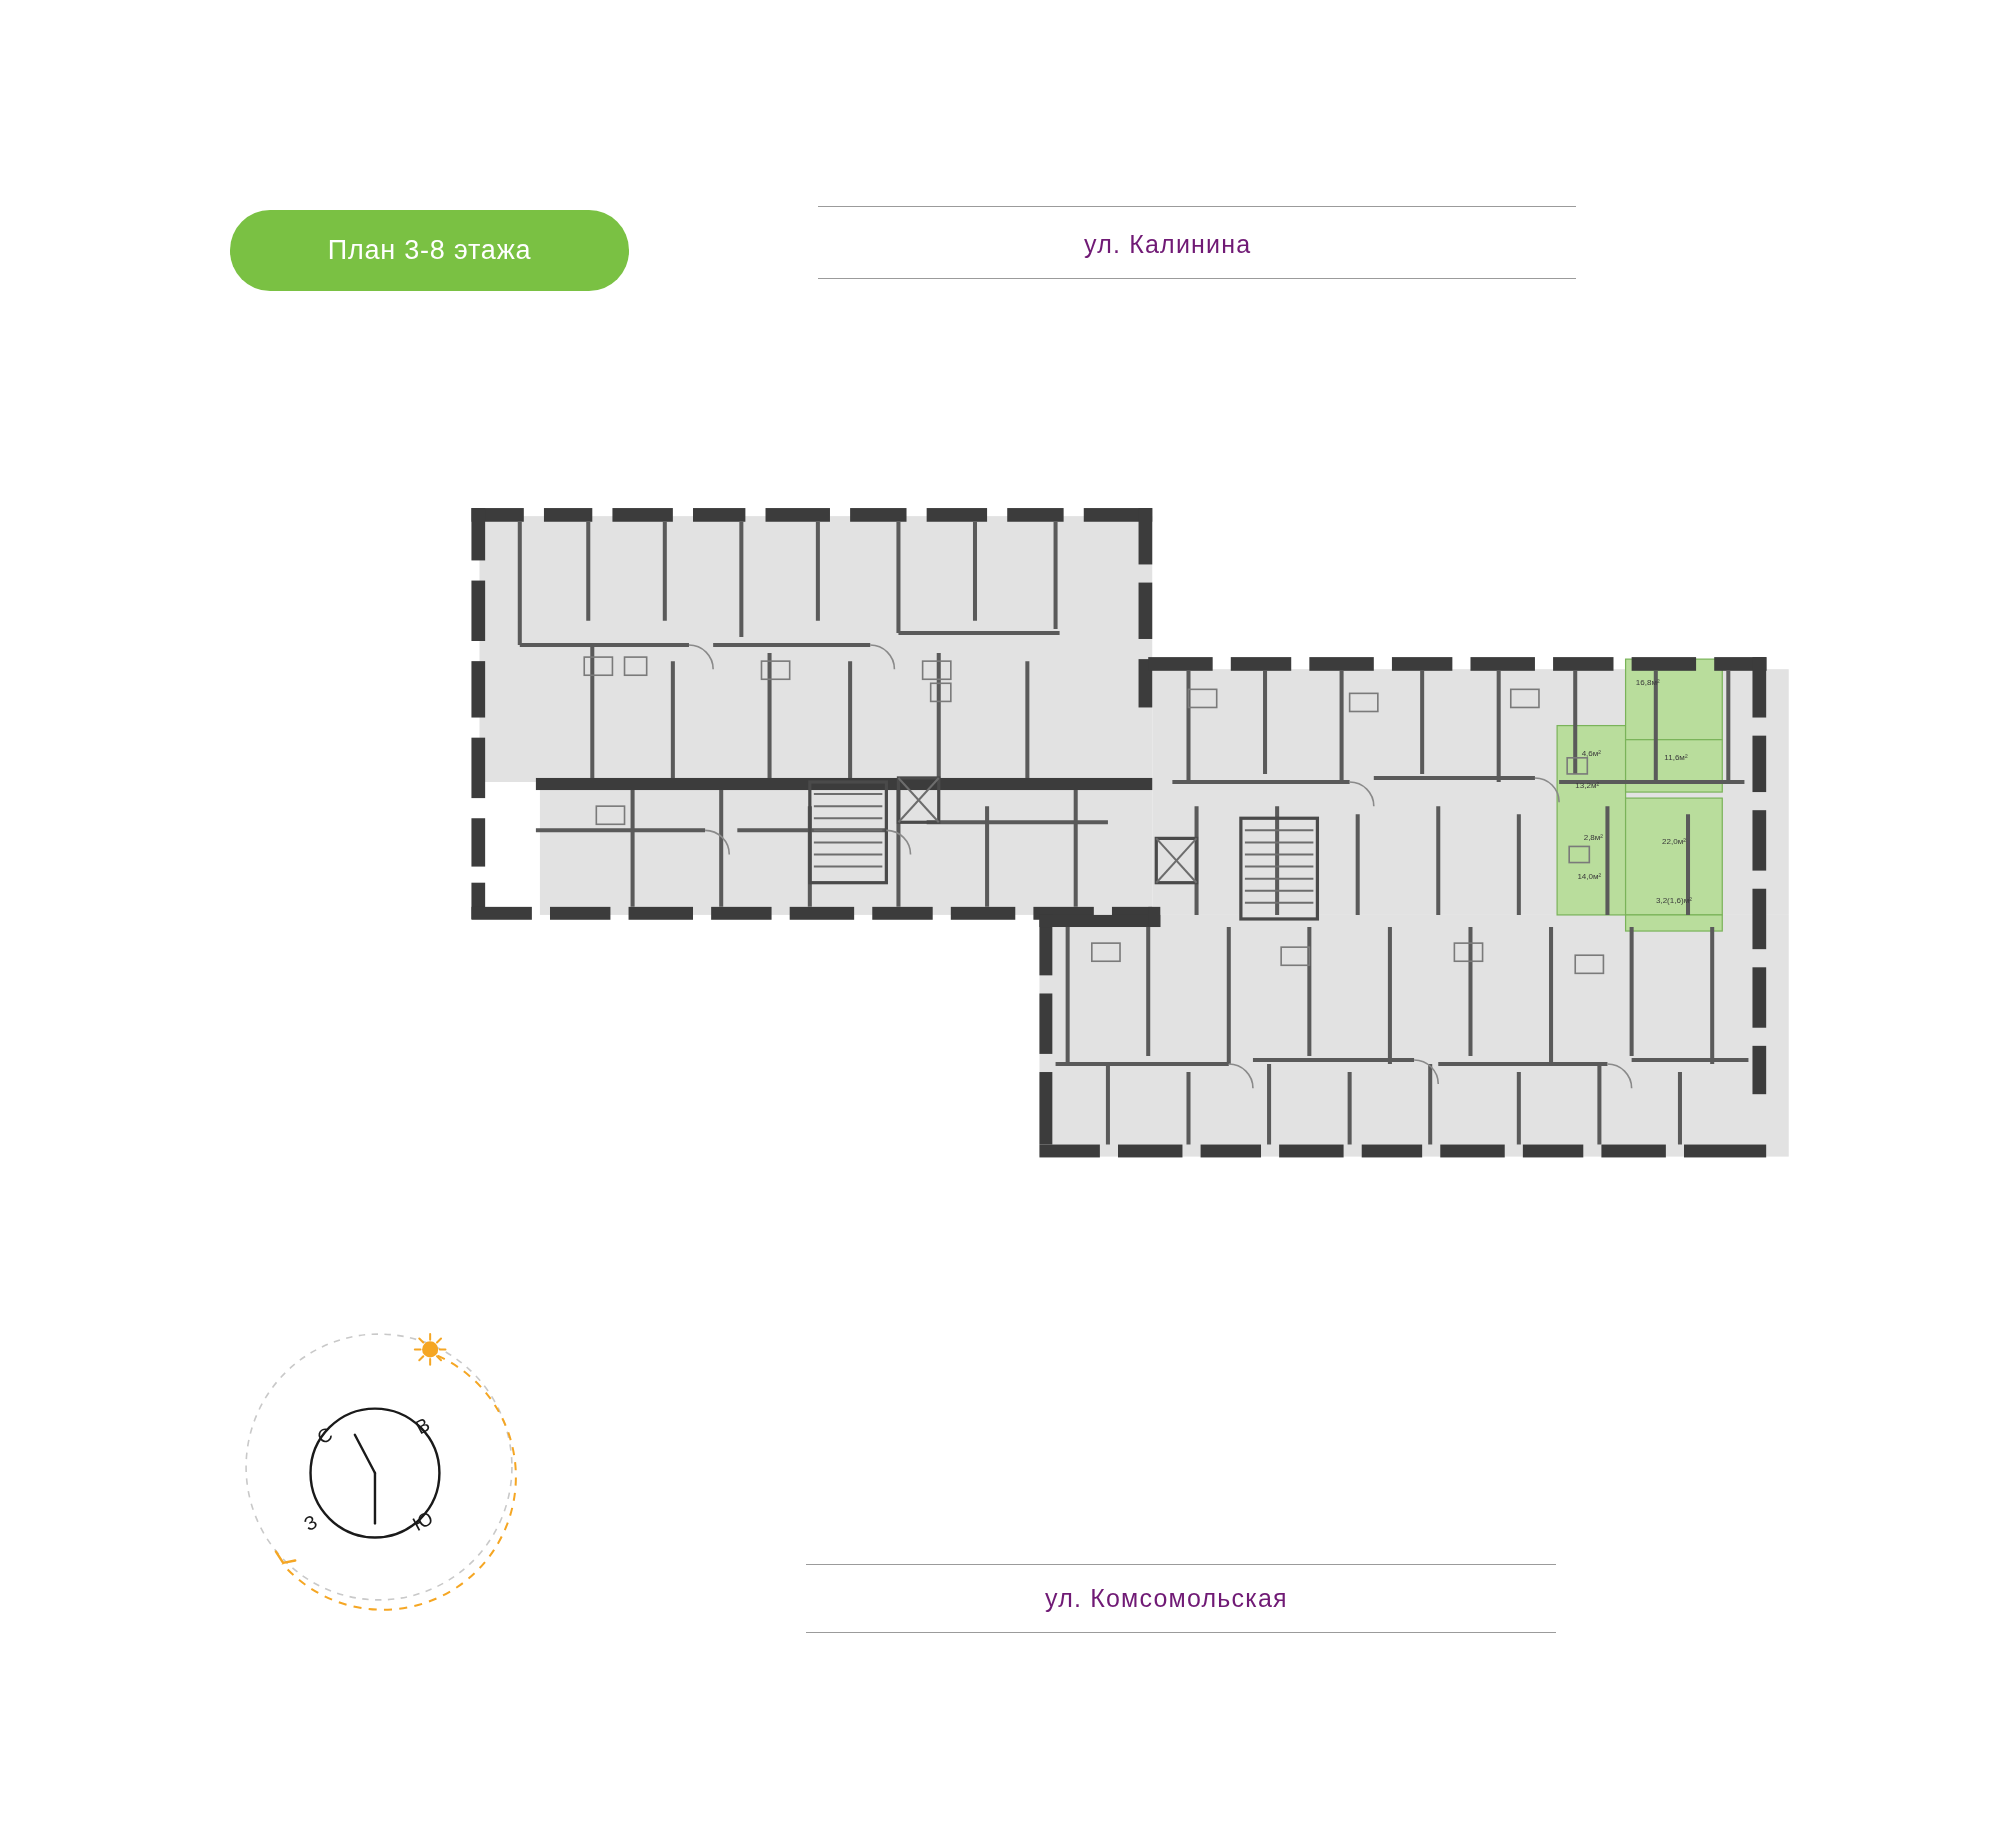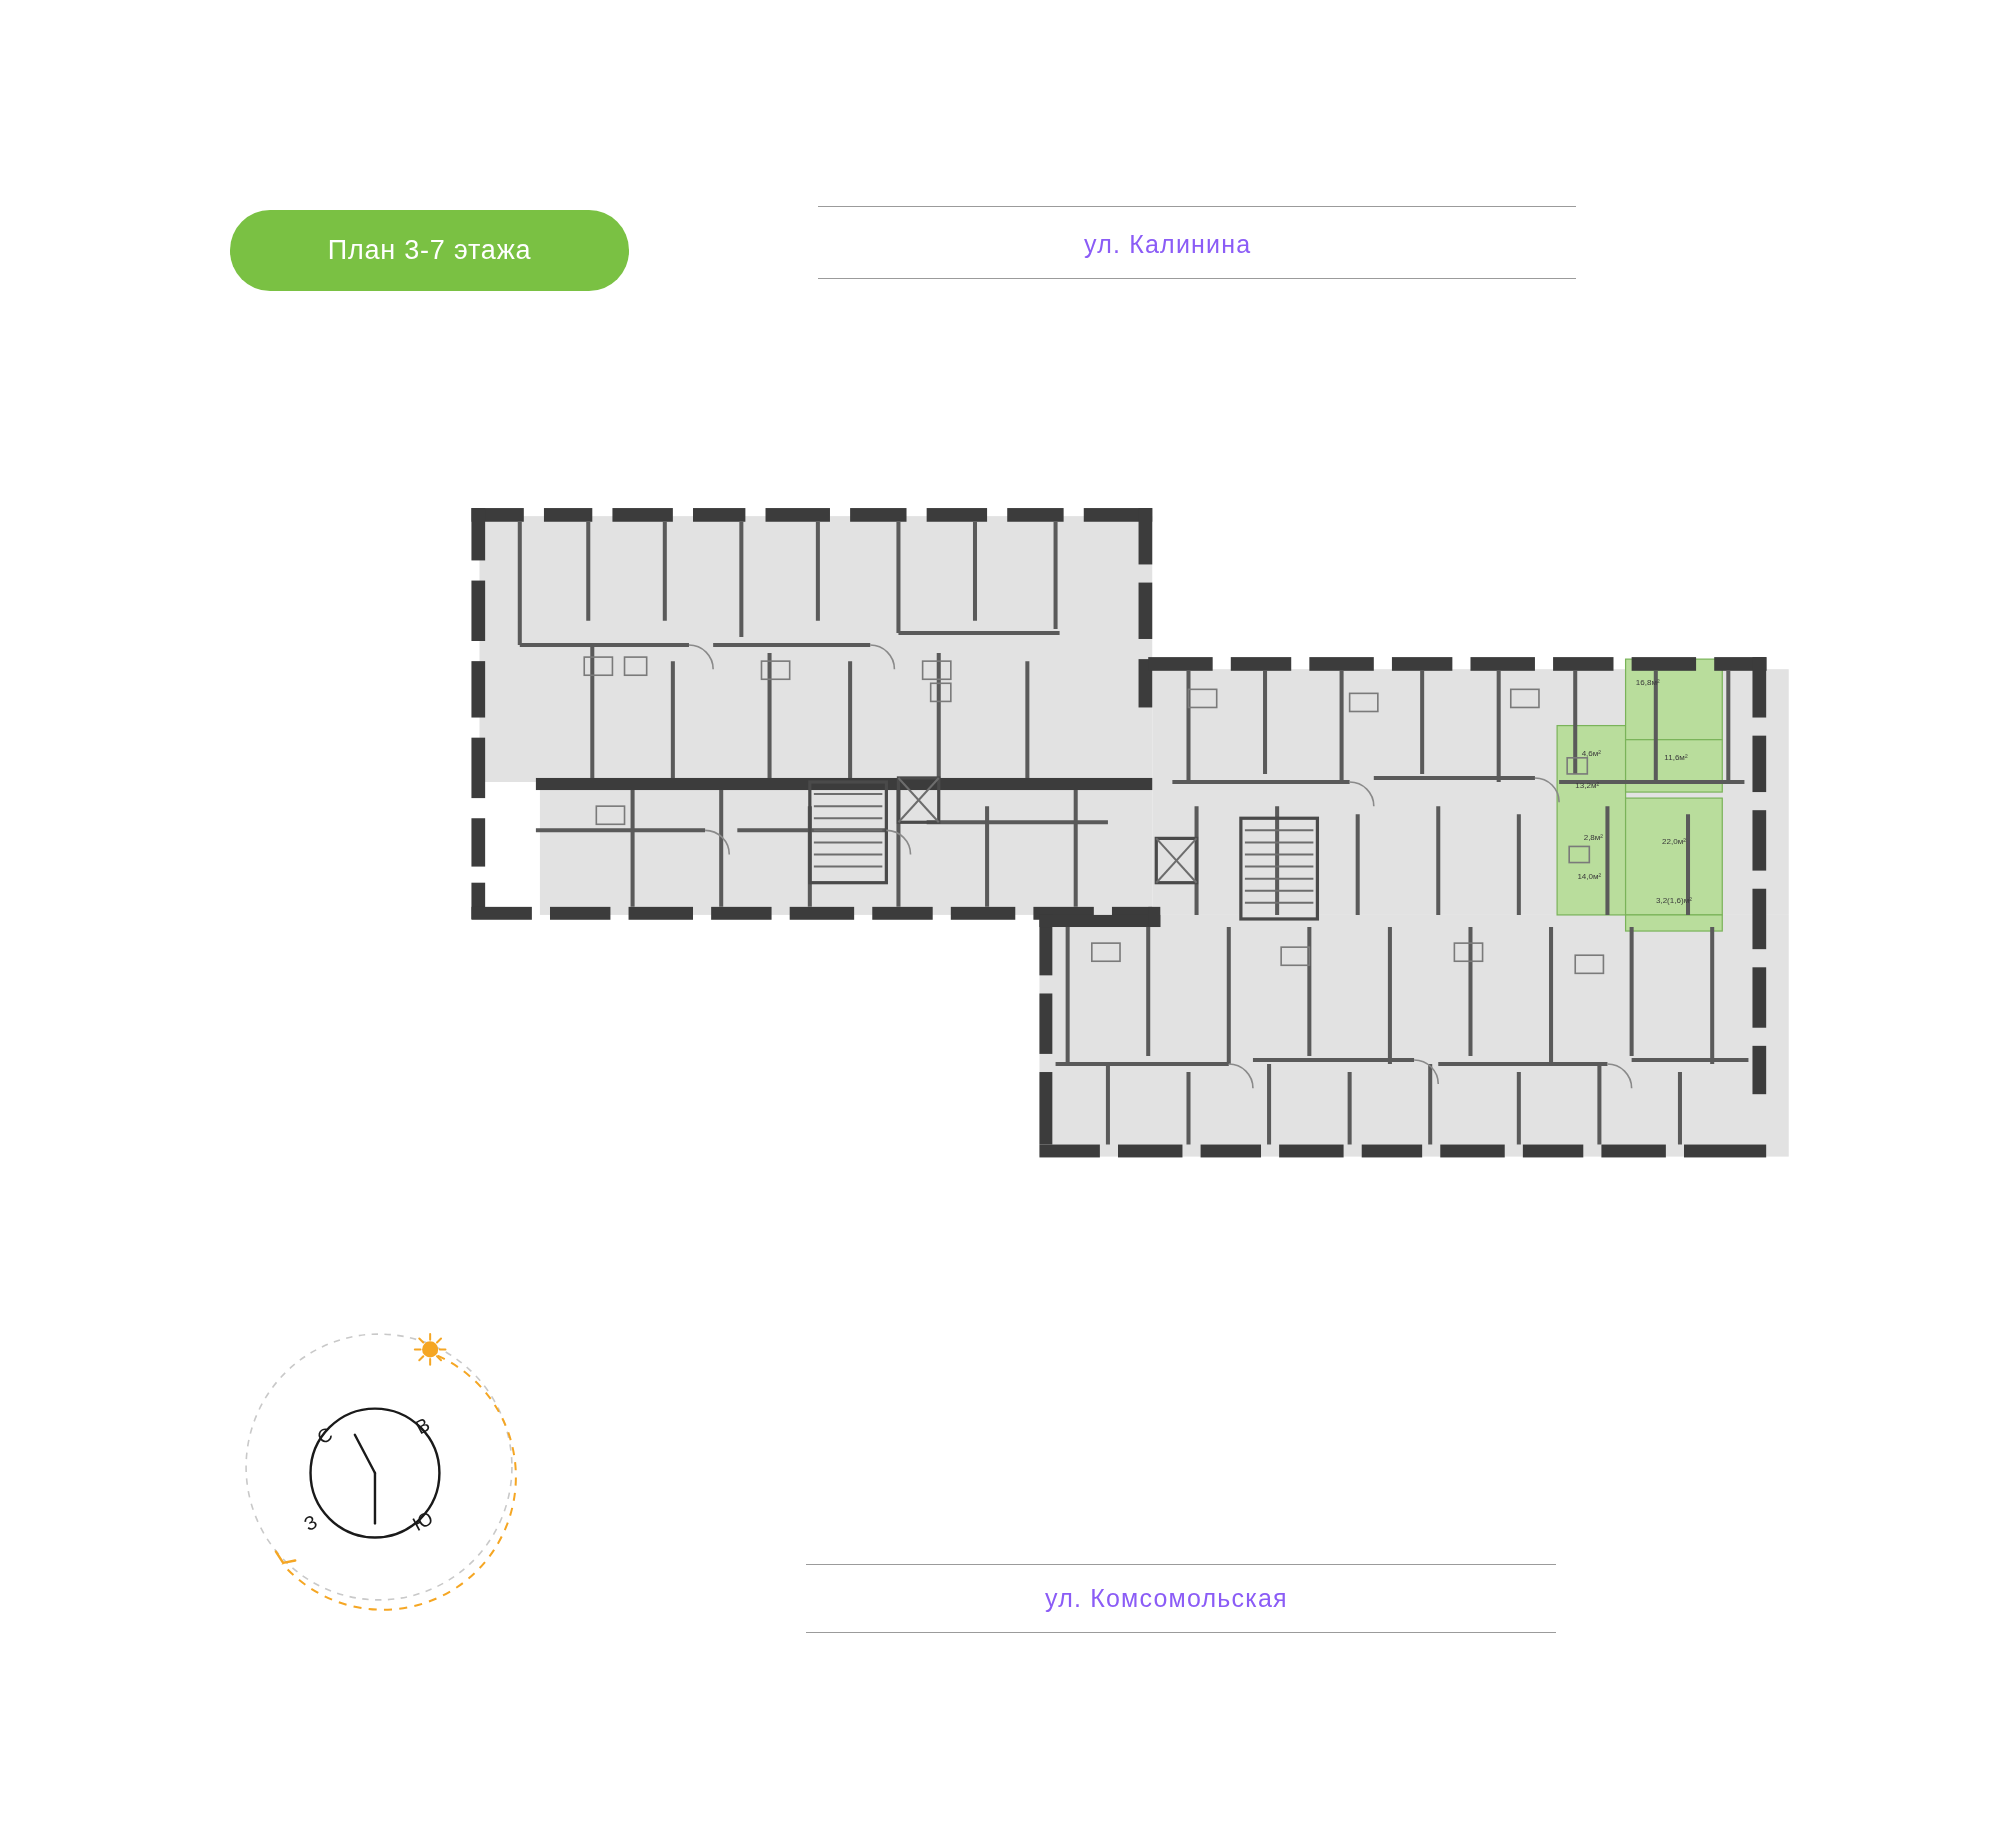--- a/index.html
+++ b/index.html
@@ -33,21 +33,21 @@
     font-size: 27px;
     letter-spacing: 0.8px;
     font-weight: 500;
     white-space: nowrap;
   }
 
   
   .street-label {
     position: absolute;
     font-size: 25px;
-    color: #8b5cf6;
+    color: #701a75;
     letter-spacing: 1.2px;
     white-space: nowrap;
   }
   .street-rule {
     position: absolute;
     background: #9b9b9b;
   }
 
   #street-top-label {
     left: 1084px;
@@ -92,21 +92,21 @@
   .room-area-label {
     font-size: 20px;
     fill: #3a3a3a;
     font-family: "Liberation Sans", sans-serif;
   }
 </style>
 </head>
 <body>
 
 <div id="floor-title-pill">
-  <span class="label">План 3-7 этажа</span>
+  <span class="label">План 3-8 этажа</span>
 </div>
 
 <div class="street-rule" id="street-top-rule-1"></div>
 <div class="street-label" id="street-top-label">ул. Калинина</div>
 <div class="street-rule" id="street-top-rule-2"></div>
 
 <div class="street-rule" id="street-bottom-rule-1"></div>
 <div class="street-label" id="street-bottom-label">ул. Комсомольская</div>
 <div class="street-rule" id="street-bottom-rule-2"></div>
 

